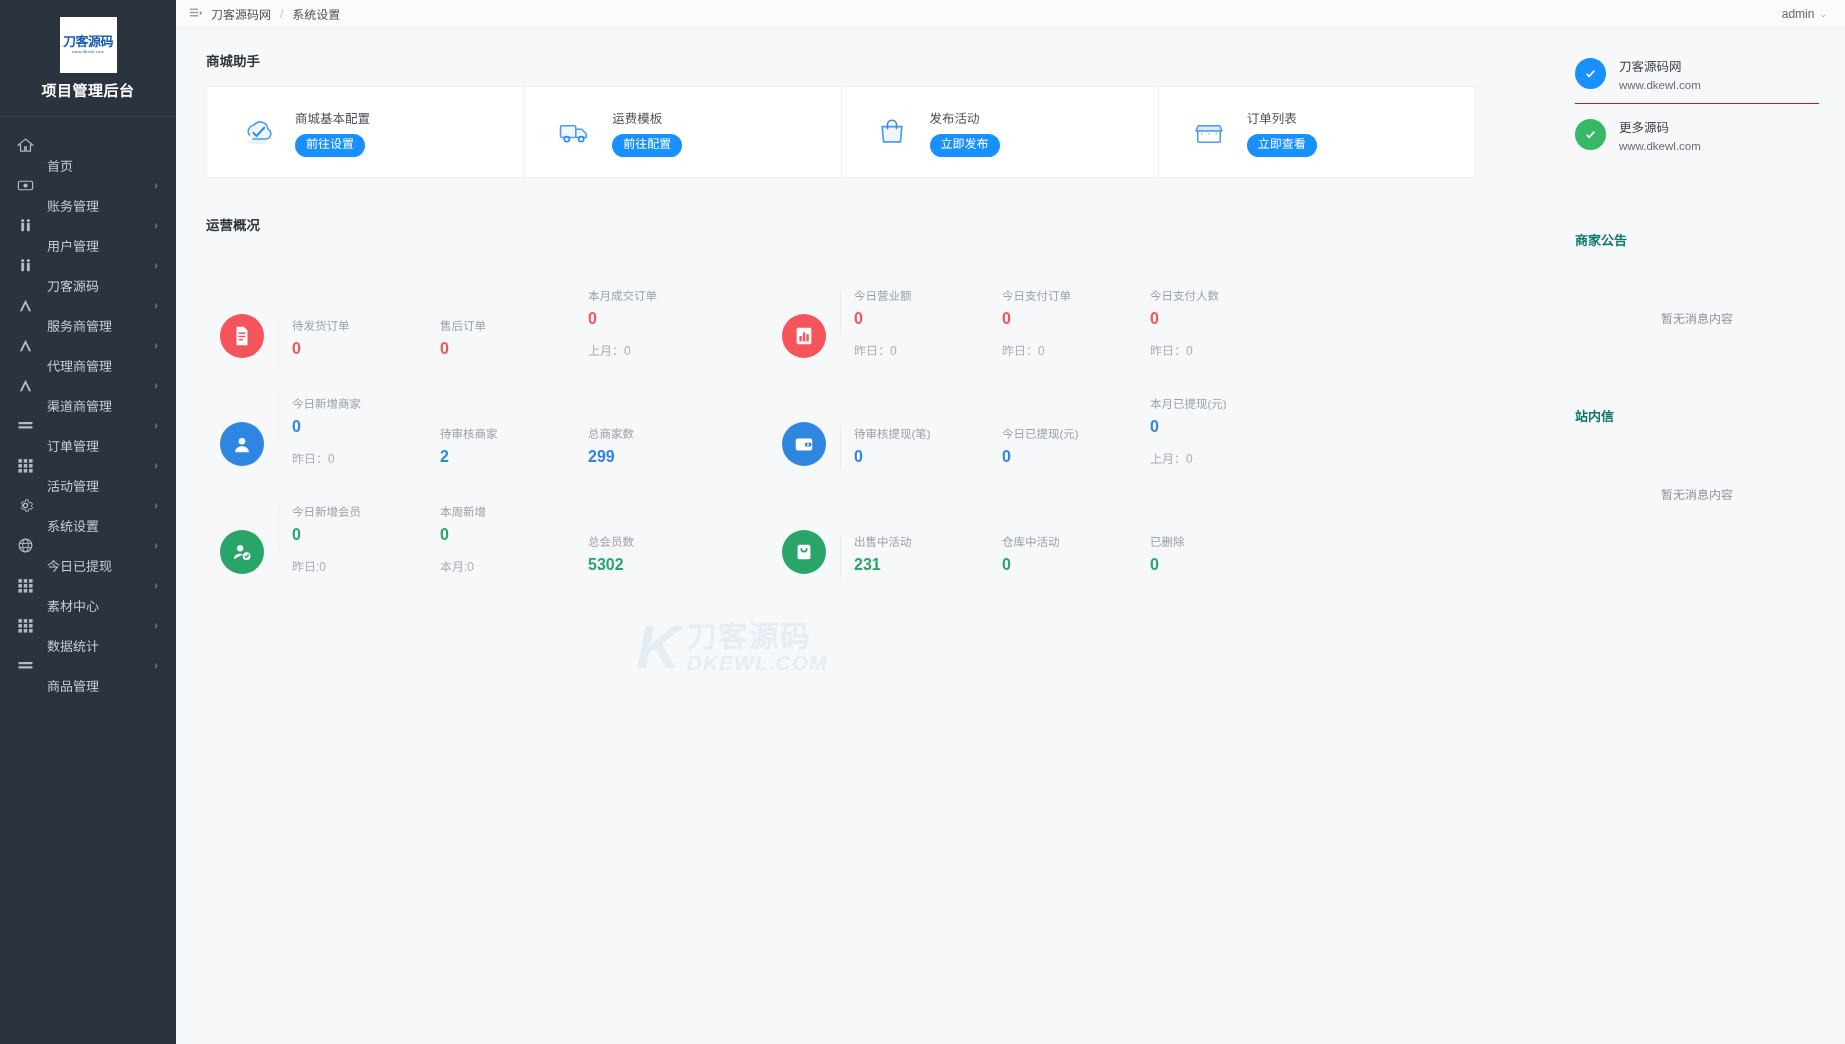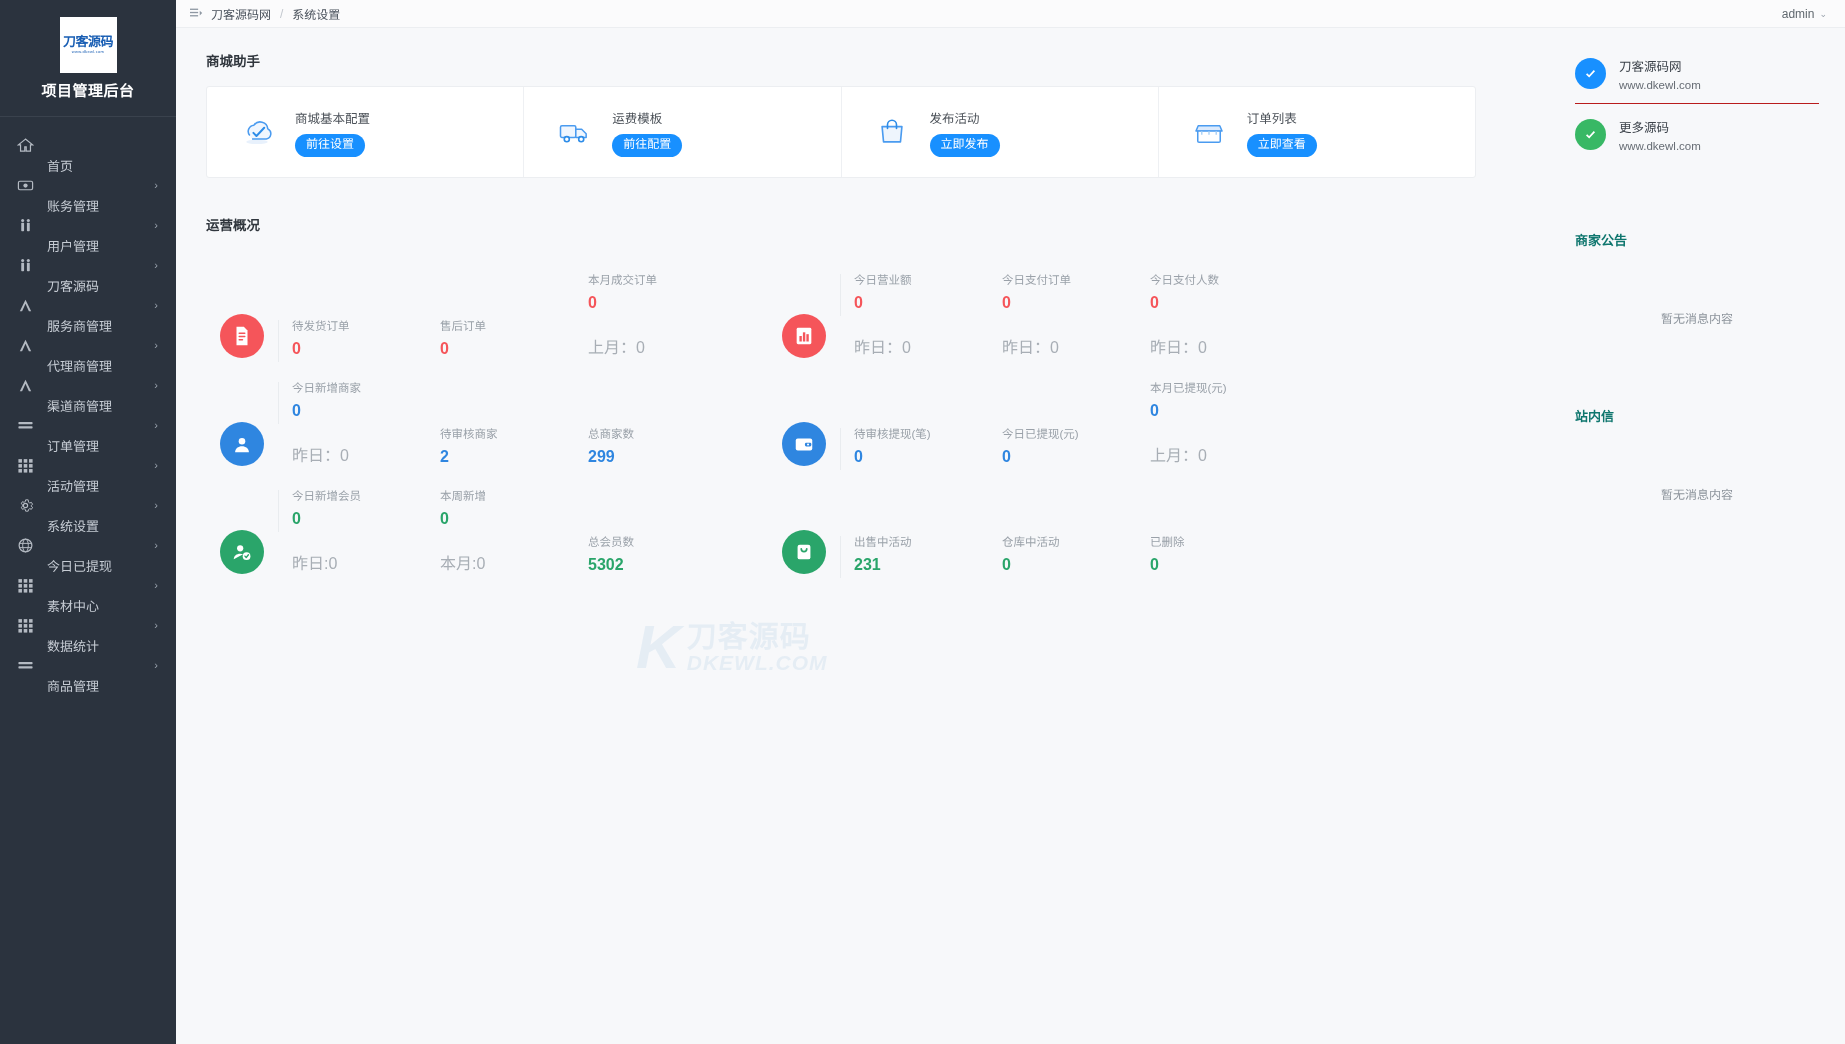--- a/index.html
+++ b/index.html
@@ -97,21 +97,21 @@
     width:44px;height:44px;border-radius:50%;
     display:flex;align-items:center;justify-content:center;
   }
   .ops-badge svg { width:22px;height:22px; fill:#fff; }
   .ops-metric { width: 148px; flex:0 0 148px; padding-left:14px; position:relative; }
   .ops-metric.first::before {
     content:""; position:absolute; left:0; top:3px; width:1px; height:42px; background:#e9ecef;
   }
   .ops-label { font-size:11.5px; color:#9aa1a9; margin-bottom:6px; white-space:nowrap;}
   .ops-value { font-size:16px; font-weight:700; line-height:1.2; }
-  .ops-sub { font-size:16px; color:#a8aeb5; margin-top:22px; white-space:nowrap;}
+  .ops-sub { font-size:12px; color:#a8aeb5; margin-top:13px; white-space:nowrap;}
   .ops-gap { width: 46px; flex:0 0 46px; }
 
   .watermark {
     position:absolute; left: 430px; top: 388px; width: 250px; height: 90px;
     opacity: .17; pointer-events:none; display:flex; align-items:center; gap:6px;
   }
   .wm-k { font-size: 62px; font-weight:800; color:#8fb8da; font-style:italic; line-height:1;}
   .wm-txt { display:flex; flex-direction:column; line-height:1; }
   .wm-cn { font-size:30px; font-weight:800; color:#8fb8da; letter-spacing:1px;}
   .wm-en { font-size:21px; font-weight:700; color:#8fb8da; font-style:italic; letter-spacing:1px;}

